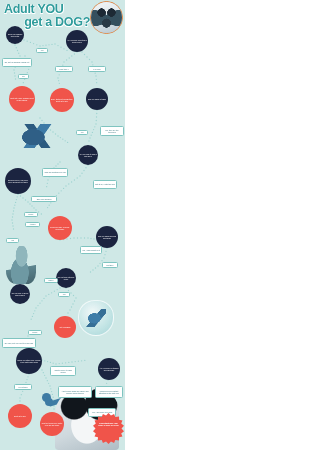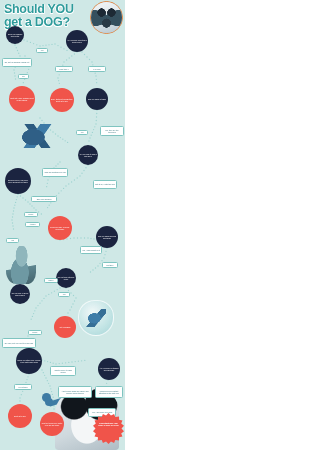--- a/index.html
+++ b/index.html
@@ -9,21 +9,21 @@
   #infographic{position:relative;width:125px;height:450px;
        background:#cfe8e6;overflow:hidden;}
 
   
   .header{position:absolute;left:0;top:0;width:125px;height:34px;}
   .title{position:absolute;left:4px;top:3px;width:86px;
        font-size:12.5px;line-height:12.5px;font-weight:bold;
        color:#2e9b9b;letter-spacing:-0.3px;
        text-shadow:0.6px 0.6px 0 #ffffff,-0.5px -0.5px 0 #ffffff,
                    0.6px -0.5px 0 #ffffff,-0.5px 0.6px 0 #ffffff;}
-  .title .l2{display:block;}
+  .title .l2{display:block;text-align:right;}
   .hero{position:absolute;right:2px;top:1px;width:31px;height:31px;
        border-radius:50%;border:1.6px solid #e8853c;overflow:hidden;
        background:#9fb8c4;}
   .hero .face{position:absolute;left:0;top:0;width:100%;height:100%;
        background:
         radial-gradient(circle at 34% 34%, #1d2a35 0 14%, rgba(0,0,0,0) 15%),
         radial-gradient(circle at 66% 34%, #1d2a35 0 14%, rgba(0,0,0,0) 15%),
         radial-gradient(circle at 50% 68%, #2a3a46 0 17%, rgba(0,0,0,0) 18%),
         radial-gradient(ellipse at 8% 52%, #35505e 0 34%, rgba(0,0,0,0) 36%),
         radial-gradient(ellipse at 92% 52%, #35505e 0 34%, rgba(0,0,0,0) 36%),
@@ -353,21 +353,21 @@
         <circle cx="58.00" cy="136.00" r="0.65"></circle>
         <circle cx="60.40" cy="137.60" r="0.65"></circle>
         <circle cx="62.80" cy="139.20" r="0.65"></circle>
         <circle cx="65.20" cy="140.80" r="0.65"></circle>
         <circle cx="67.60" cy="142.40" r="0.65"></circle>
       </g>
   </svg>
 
   <div class="header">
     <div class="title">
-      <span>Should YOU</span>
+      <span>Adult YOU</span>
       <span class="l2">get a DOG?</span>
     </div>
     <div class="hero">
       <div class="face"></div>
     </div>
   </div>
 
   <div class="bird"></div>
   <div class="seal"></div>
   <div class="bowl">

